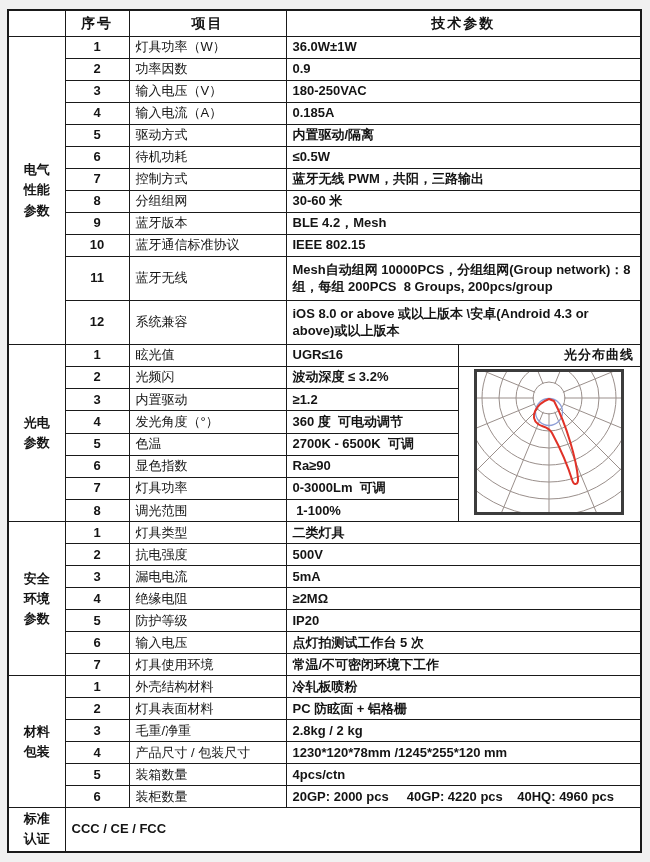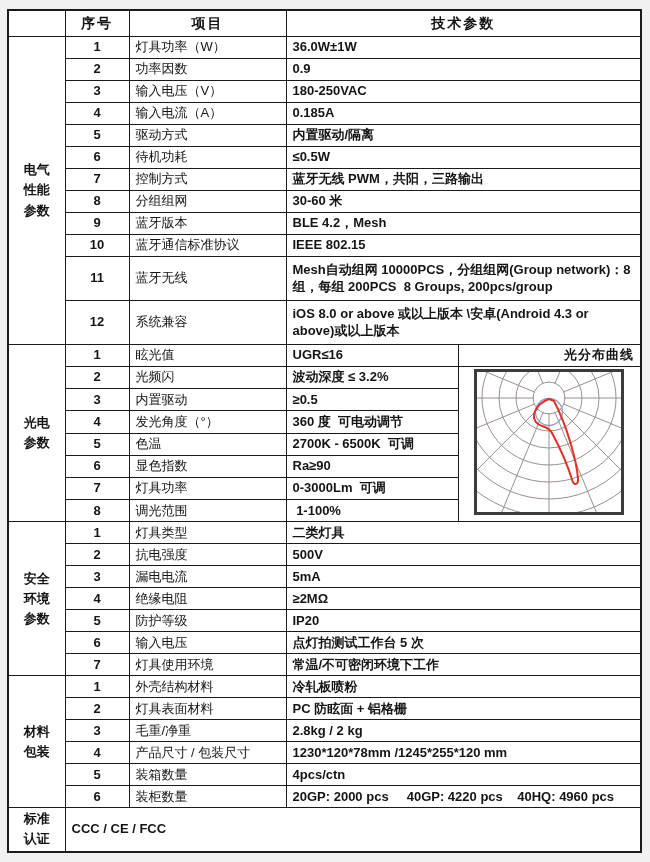--- a/index.html
+++ b/index.html
@@ -183,21 +183,21 @@
         </g>
         <circle cx="76" cy="30" r="15" fill="#ffffff" stroke="none"></circle>
         <circle cx="76" cy="44" r="13.5" fill="none" stroke="#8e9ed6" stroke-width="1.3"></circle>
         <path d="M76,31 C63,36 56,49 65,56 C69.5,59.5 75,58 79,65 C86,78 95.5,100 99.5,113 C101,117.5 105.5,117 105,110.5 C103.5,92 94,58 81,33 Z" fill="none" stroke="#e03127" stroke-width="2" stroke-linejoin="round"></path>
       </svg>
     </td>
   </tr>
   <tr class="r">
     <td class="no">3</td>
     <td class="item">内置驱动</td>
-    <td class="param">≥0.5</td>
+    <td class="param">≥1.2</td>
   </tr>
   <tr class="r">
     <td class="no">4</td>
     <td class="item">发光角度（°）</td>
     <td class="param">360 度  可电动调节</td>
   </tr>
   <tr class="r">
     <td class="no">5</td>
     <td class="item">色温</td>
     <td class="param">2700K - 6500K  可调</td>

